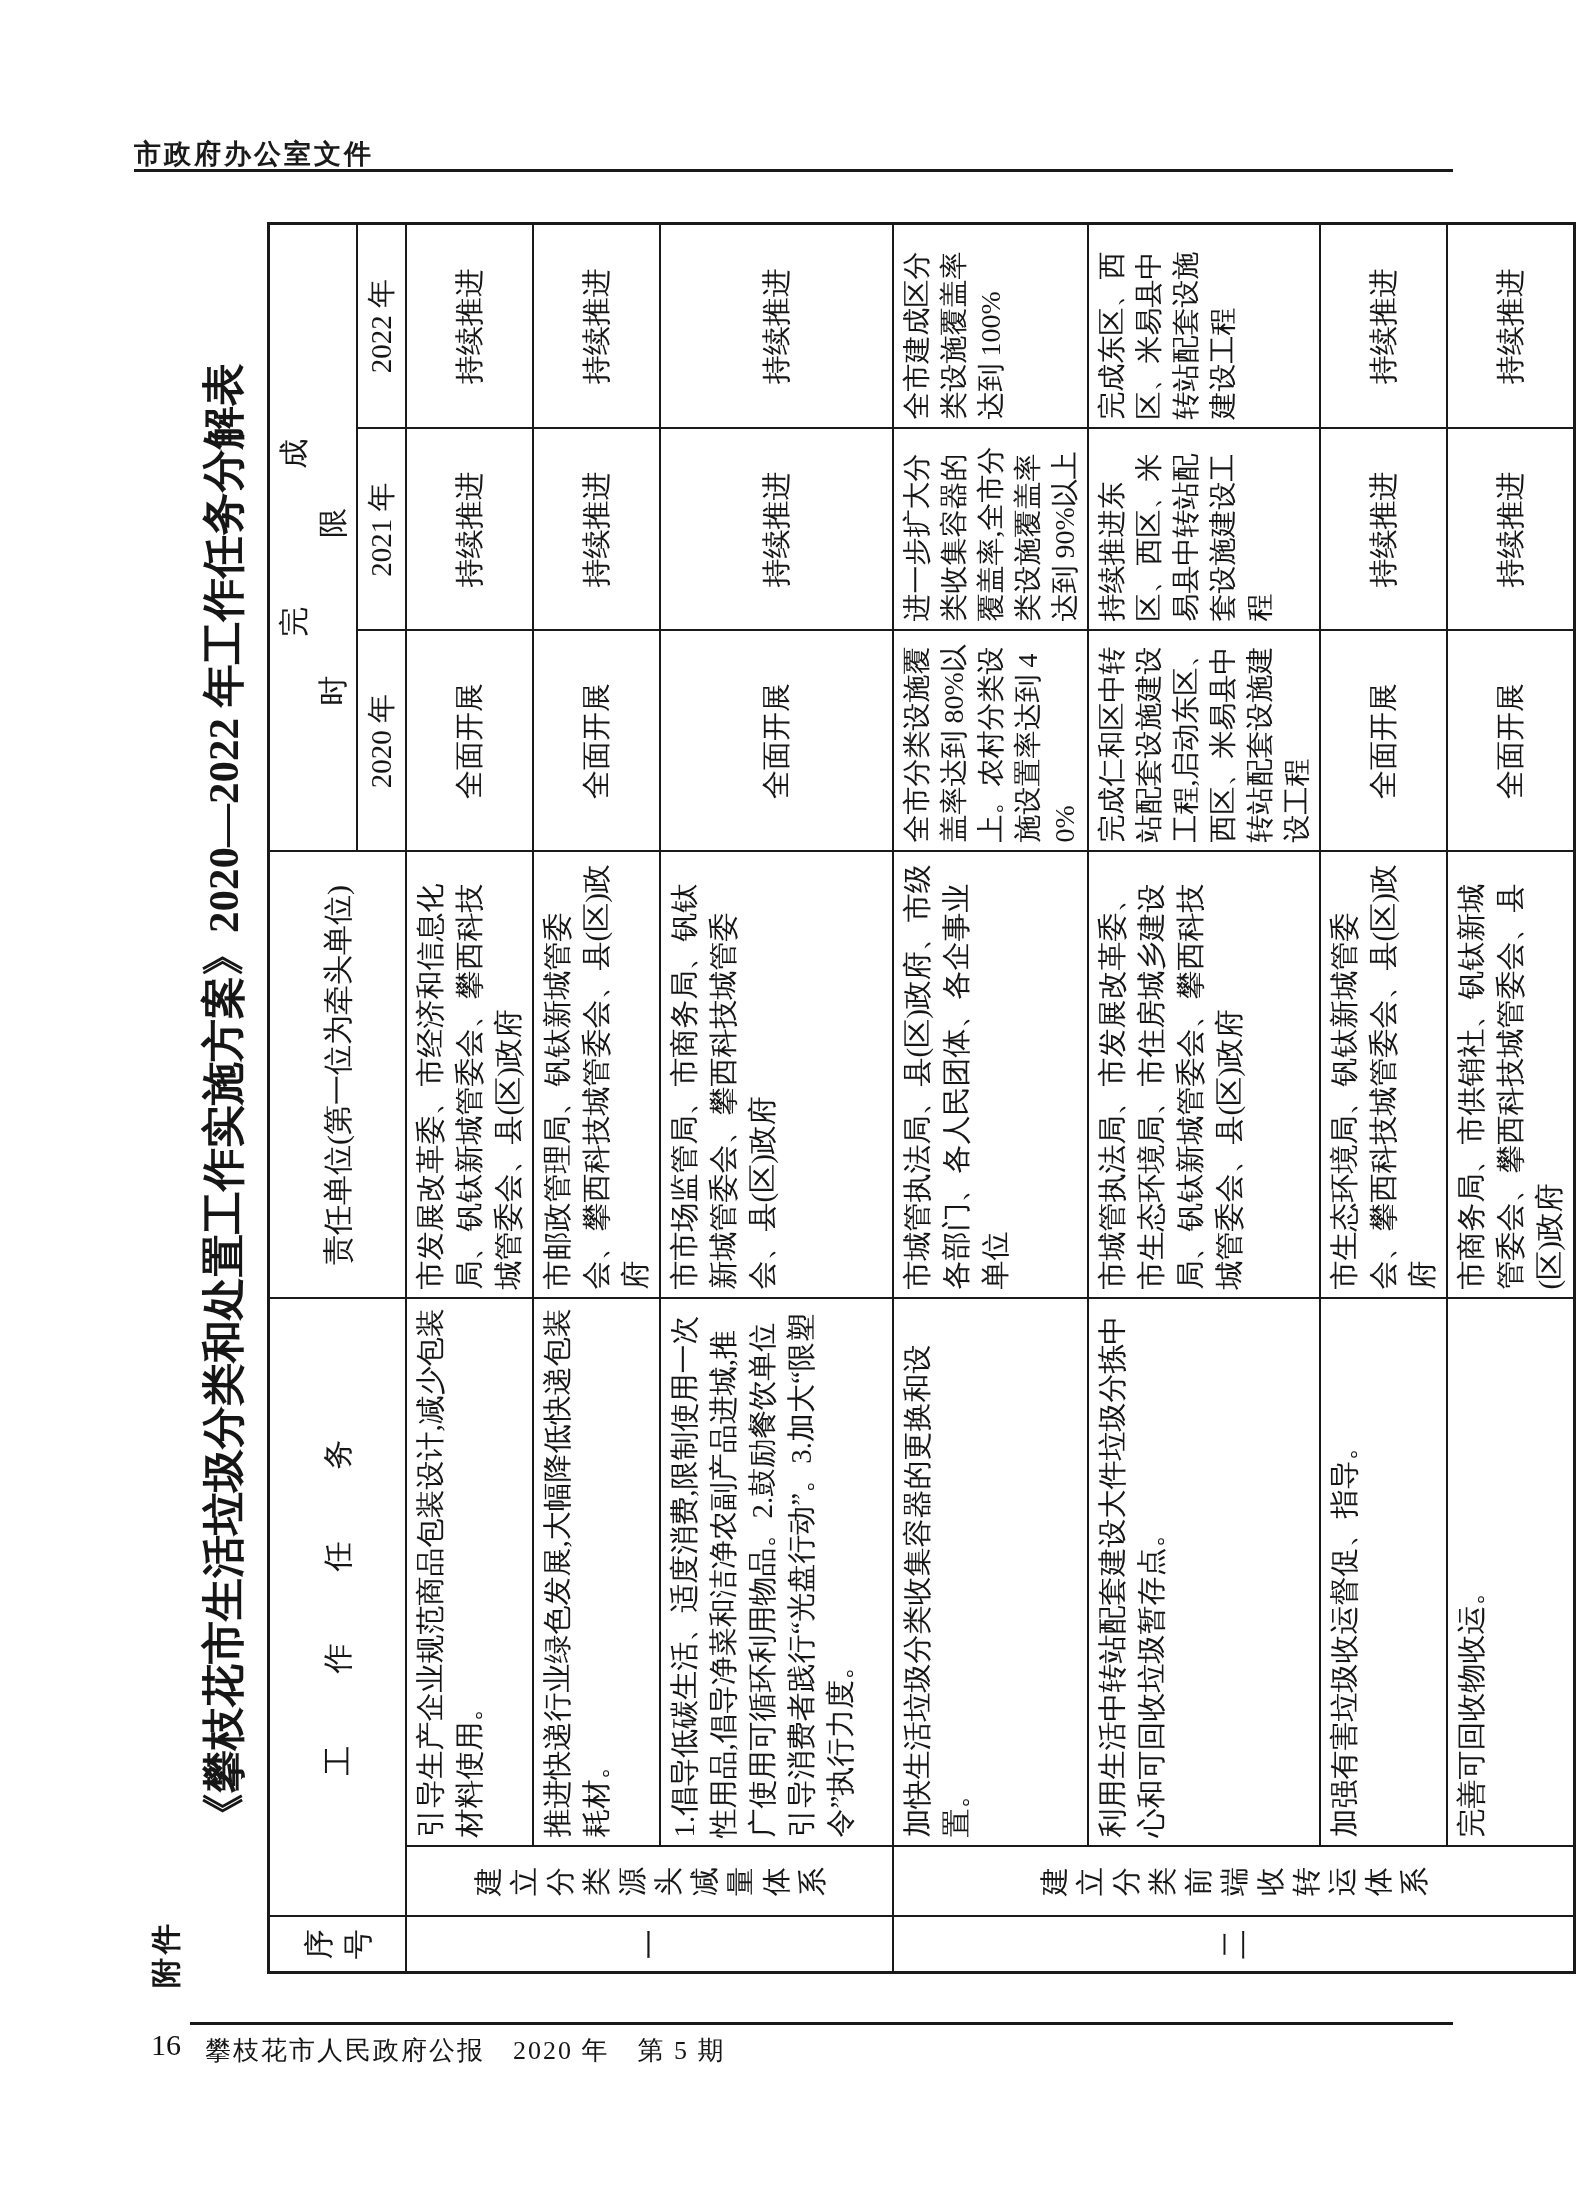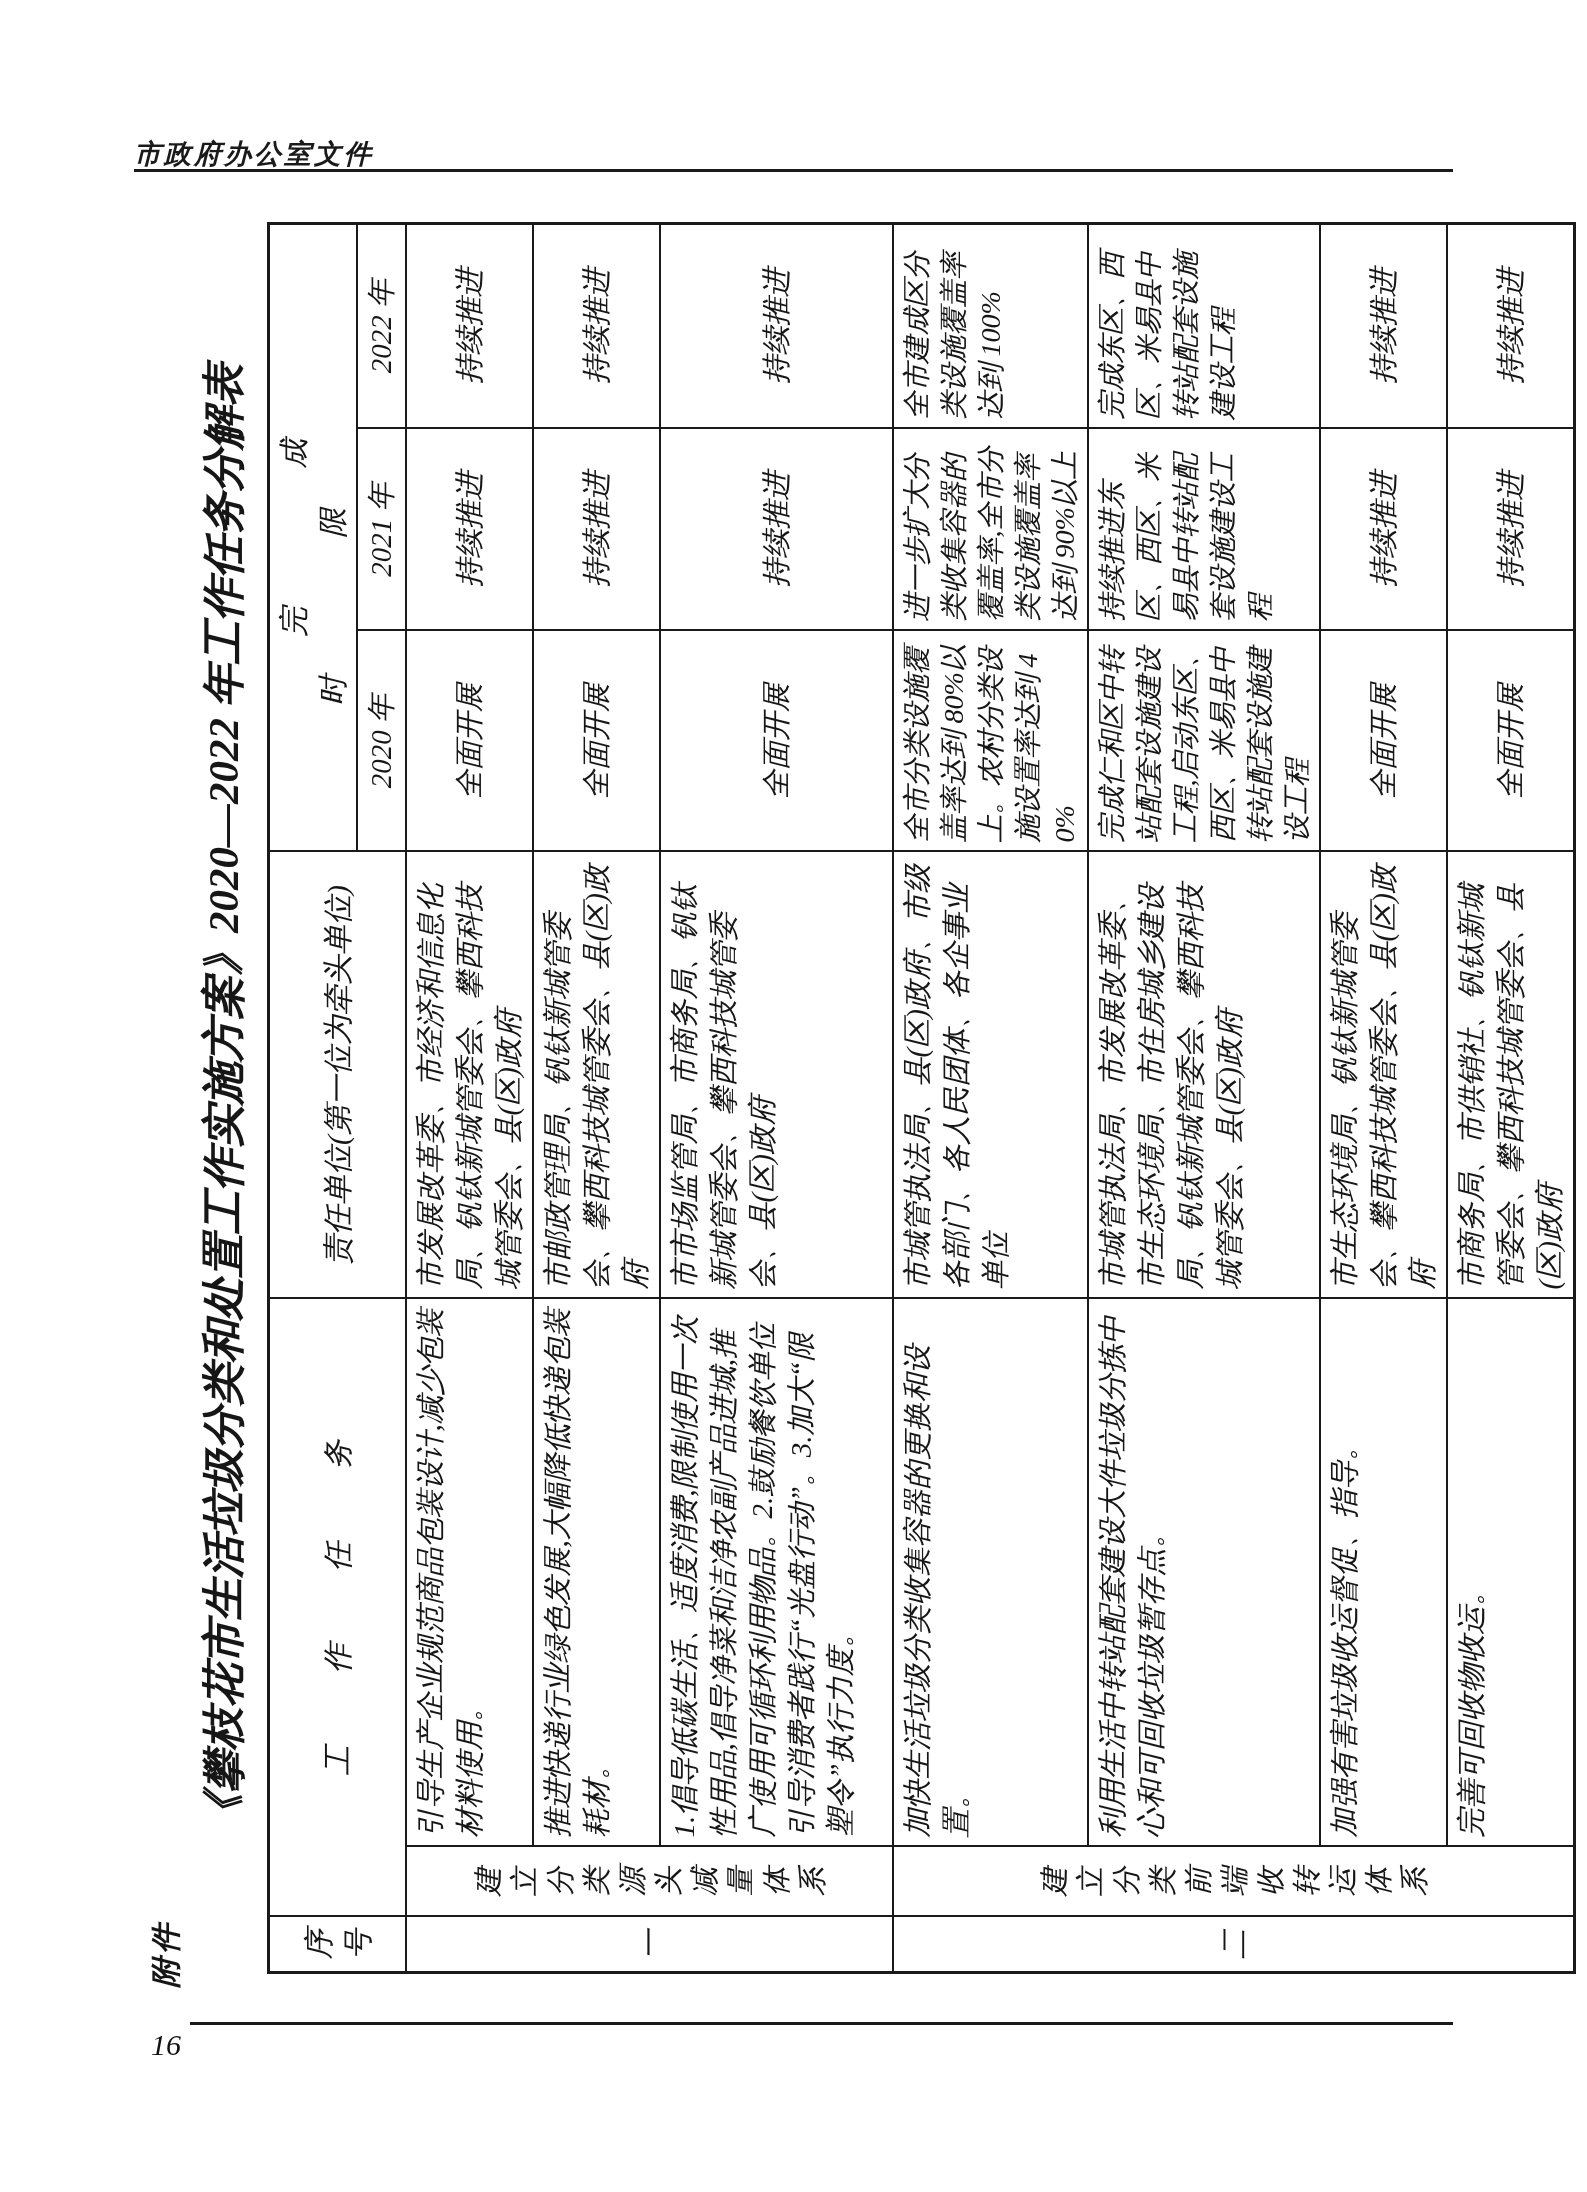--- a/index.html
+++ b/index.html
@@ -1,18 +1,18 @@
 <!DOCTYPE html>
 <html><head>
 <meta charset="utf-8">
 <style>
   html,body{margin:0;padding:0;background:#888;}
   #page{
     position:relative;width:1587px;height:2192px;background:#ffffff;
-    font-family:"Liberation Serif","DejaVu Sans",serif;color:#111;overflow:hidden;font-style:italic;
+    font-family:"Liberation Serif","DejaVu Sans",serif;color:#111;overflow:hidden;
   }
   
   #doc-header{
     position:absolute;left:134px;top:136px;font-size:27px;font-weight:bold;
     letter-spacing:3px;font-family:"DejaVu Sans",sans-serif;color:#1a1a1a;
   }
   #header-rule{position:absolute;left:134px;top:169px;width:1319px;height:3px;background:#1a1a1a;}
   
   .rot{position:absolute;transform-origin:0 0;}
   #title-block{
@@ -150,14 +150,15 @@
         <td class="year-s">全面开展</td>
         <td class="year-s">持续推进</td>
         <td class="year-s">持续推进</td>
       </tr>
     </tbody>
       </table>
   </div>
 
   <div id="footer-rule"></div>
   <div id="page-number">16</div>
+  <div id="footer-text">攀枝花市人民政府公报　2020 年　第 5 期</div>
 
 </div>
 
 </body></html>

